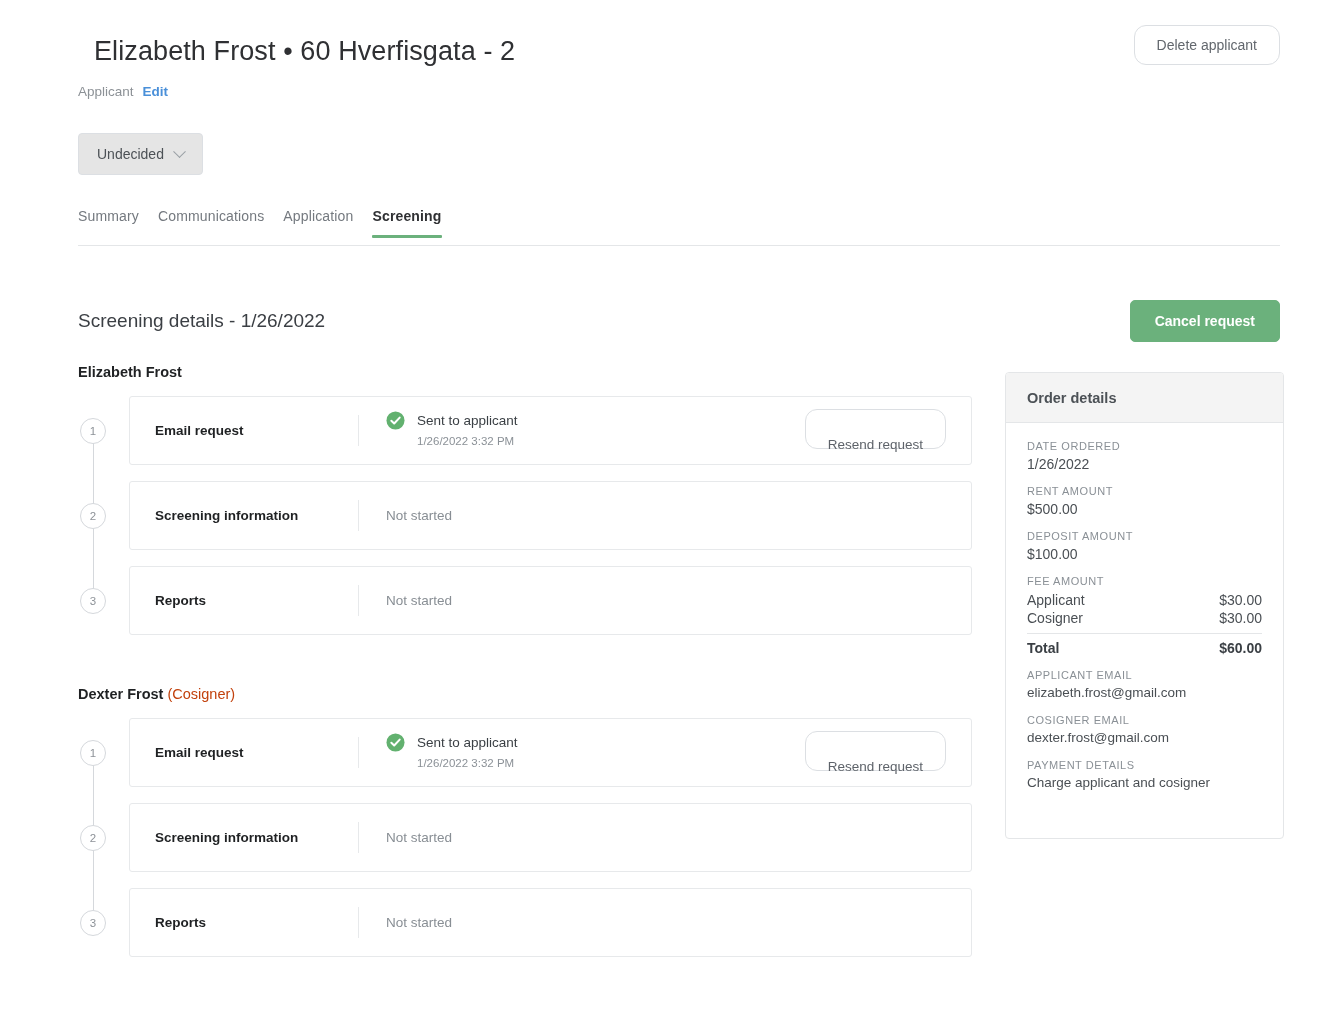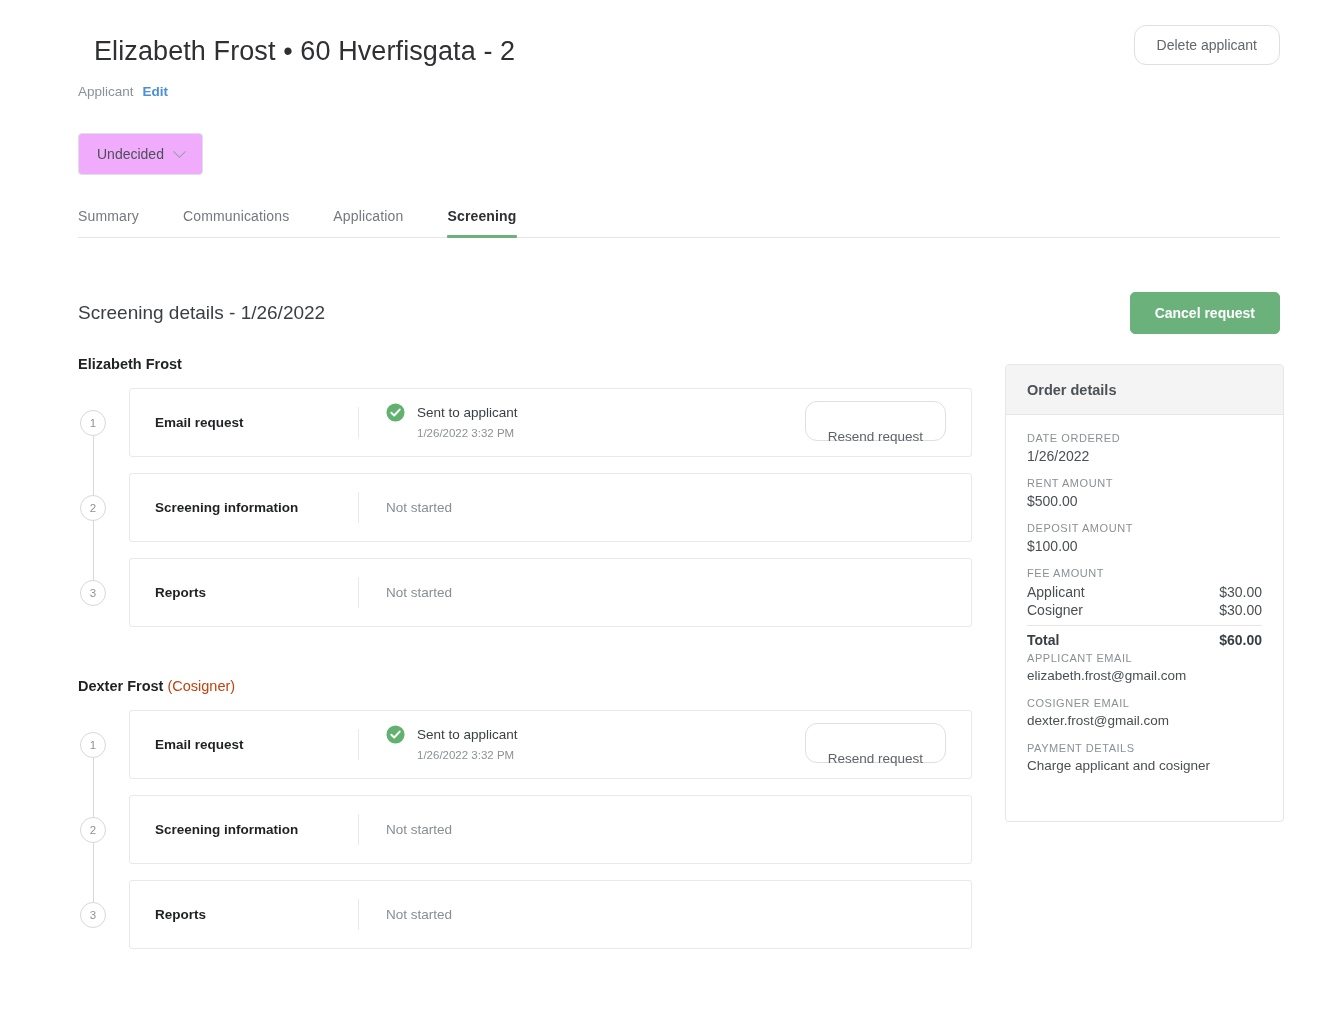--- a/index.html
+++ b/index.html
@@ -79,43 +79,43 @@
   
   .status-row { margin-top: 34px; }
   .status-btn {
     display: inline-flex;
     align-items: center;
     gap: 11px;
     height: 42px;
     padding: 0 18px;
     border: 1px solid #dcdfe3;
     border-radius: 4px;
-    background: #f0abfc;
+    background: #e5e5e5;
     color: #4c5156;
     font-size: 14px;
     cursor: pointer;
     font-family: "Liberation Sans", sans-serif;
   }
   .chev {
     width: 9px; height: 9px;
     border-right: 1.6px solid #9aa0a6;
     border-bottom: 1.6px solid #9aa0a6;
     transform: rotate(45deg) translate(-2px,-2px);
     display: inline-block;
   }
 
   
   .tabs {
     margin-top: 33px;
     display: flex;
     align-items: flex-end;
-    gap: 44px;
+    gap: 19px;
     border-bottom: 1px solid #e4e6e8;
     position: relative;
-    padding-bottom: 0;
+    padding-bottom: 8px;
   }
   .tab {
     font-size: 14px;
     color: #74797f;
     padding-bottom: 13px;
     cursor: pointer;
     position: relative;
     letter-spacing: 0.15px;
   }
   .tab.active {
@@ -314,21 +314,21 @@
     justify-content: space-between;
     font-size: 14px;
     color: #4a4f54;
     padding: 1px 0;
   }
   .total-sep {
     border-top: 1px solid #e4e6e8;
     margin: 6px 0 5px 0;
   }
   .fee-row.total { font-weight: 700; color: #3a3f44; padding-bottom: 2px; gap: 24px; }
-  .field.fee { margin-bottom: 2px; }
+  .field.fee { margin-bottom: 11px; }
   .field.email-field { margin-bottom: 14px; }
   .field.email-field .field-value { font-size: 13.5px; }
 </style>
 </head>
 <body>
 
 <div class="page">
 
   <div class="header-row">
     <div>

